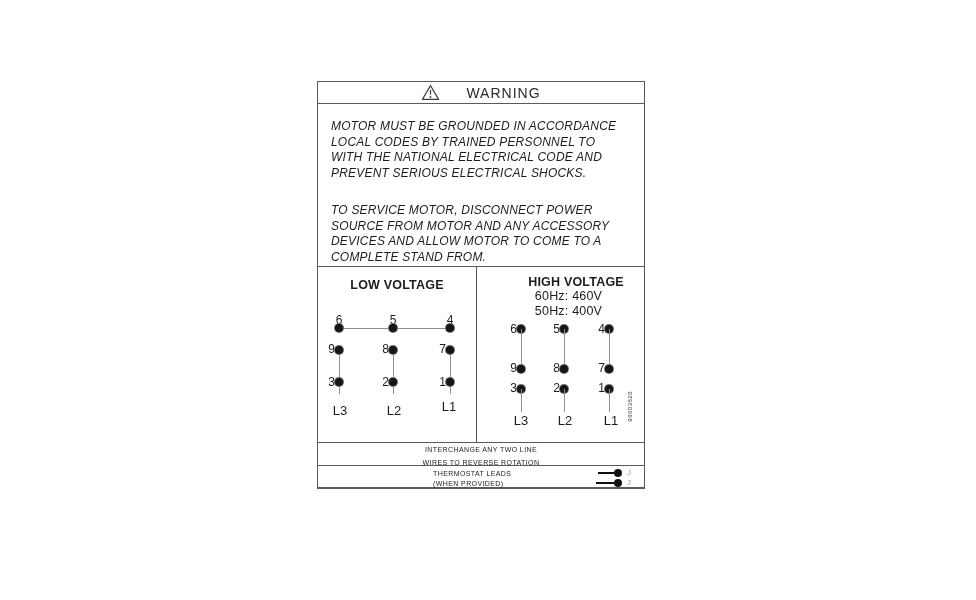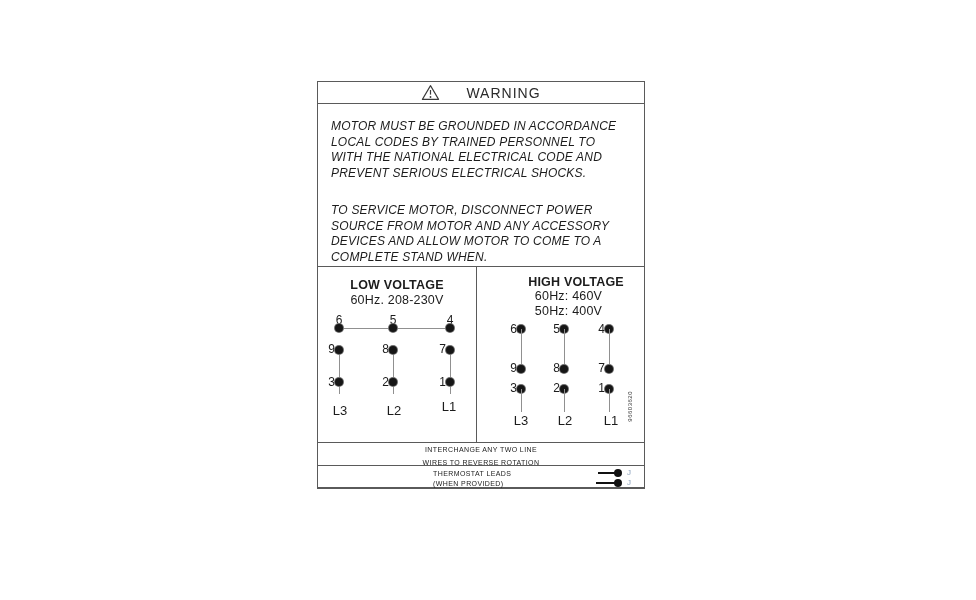--- a/index.html
+++ b/index.html
@@ -83,29 +83,28 @@
     <div class="para1">
       <div class="ln">MOTOR MUST BE GROUNDED IN ACCORDANCE</div>
       <div class="ln">LOCAL CODES BY TRAINED PERSONNEL TO</div>
       <div class="ln">WITH THE NATIONAL ELECTRICAL CODE AND</div>
       <div class="ln">PREVENT SERIOUS ELECTRICAL SHOCKS.</div>
     </div>
     <div class="para2">
       <div class="ln">TO SERVICE MOTOR, DISCONNECT POWER</div>
       <div class="ln">SOURCE FROM MOTOR AND ANY ACCESSORY</div>
       <div class="ln">DEVICES AND ALLOW MOTOR TO COME TO A</div>
-      <div class="ln">COMPLETE STAND WHEN.</div>
+      <div class="ln">COMPLETE STAND FROM.</div>
     </div>
   </div>
 
   <div class="diagrams">
     <div class="vdivider"></div>
 
     <div class="sec-title" style="left:0;top:10px;width:158px;">LOW VOLTAGE</div>
-    <div class="sec-sub" style="left:0;top:26px;width:158px;">60Hz. 208-230V</div>
 
     <div class="hline" style="left:21px;top:60.5px;width:111px;"></div>
     <span class="num above" style="left:11px;top:47px;">6</span>
     <span class="num above" style="left:65px;top:47px;">5</span>
     <span class="num above" style="left:122px;top:47px;">4</span>
     <div class="dot" style="left:17px;top:57px;"></div>
     <div class="dot" style="left:71px;top:57px;"></div>
     <div class="dot" style="left:128px;top:57px;"></div>
 
     <div class="vline" style="left:20.5px;top:82px;height:45px;"></div>

